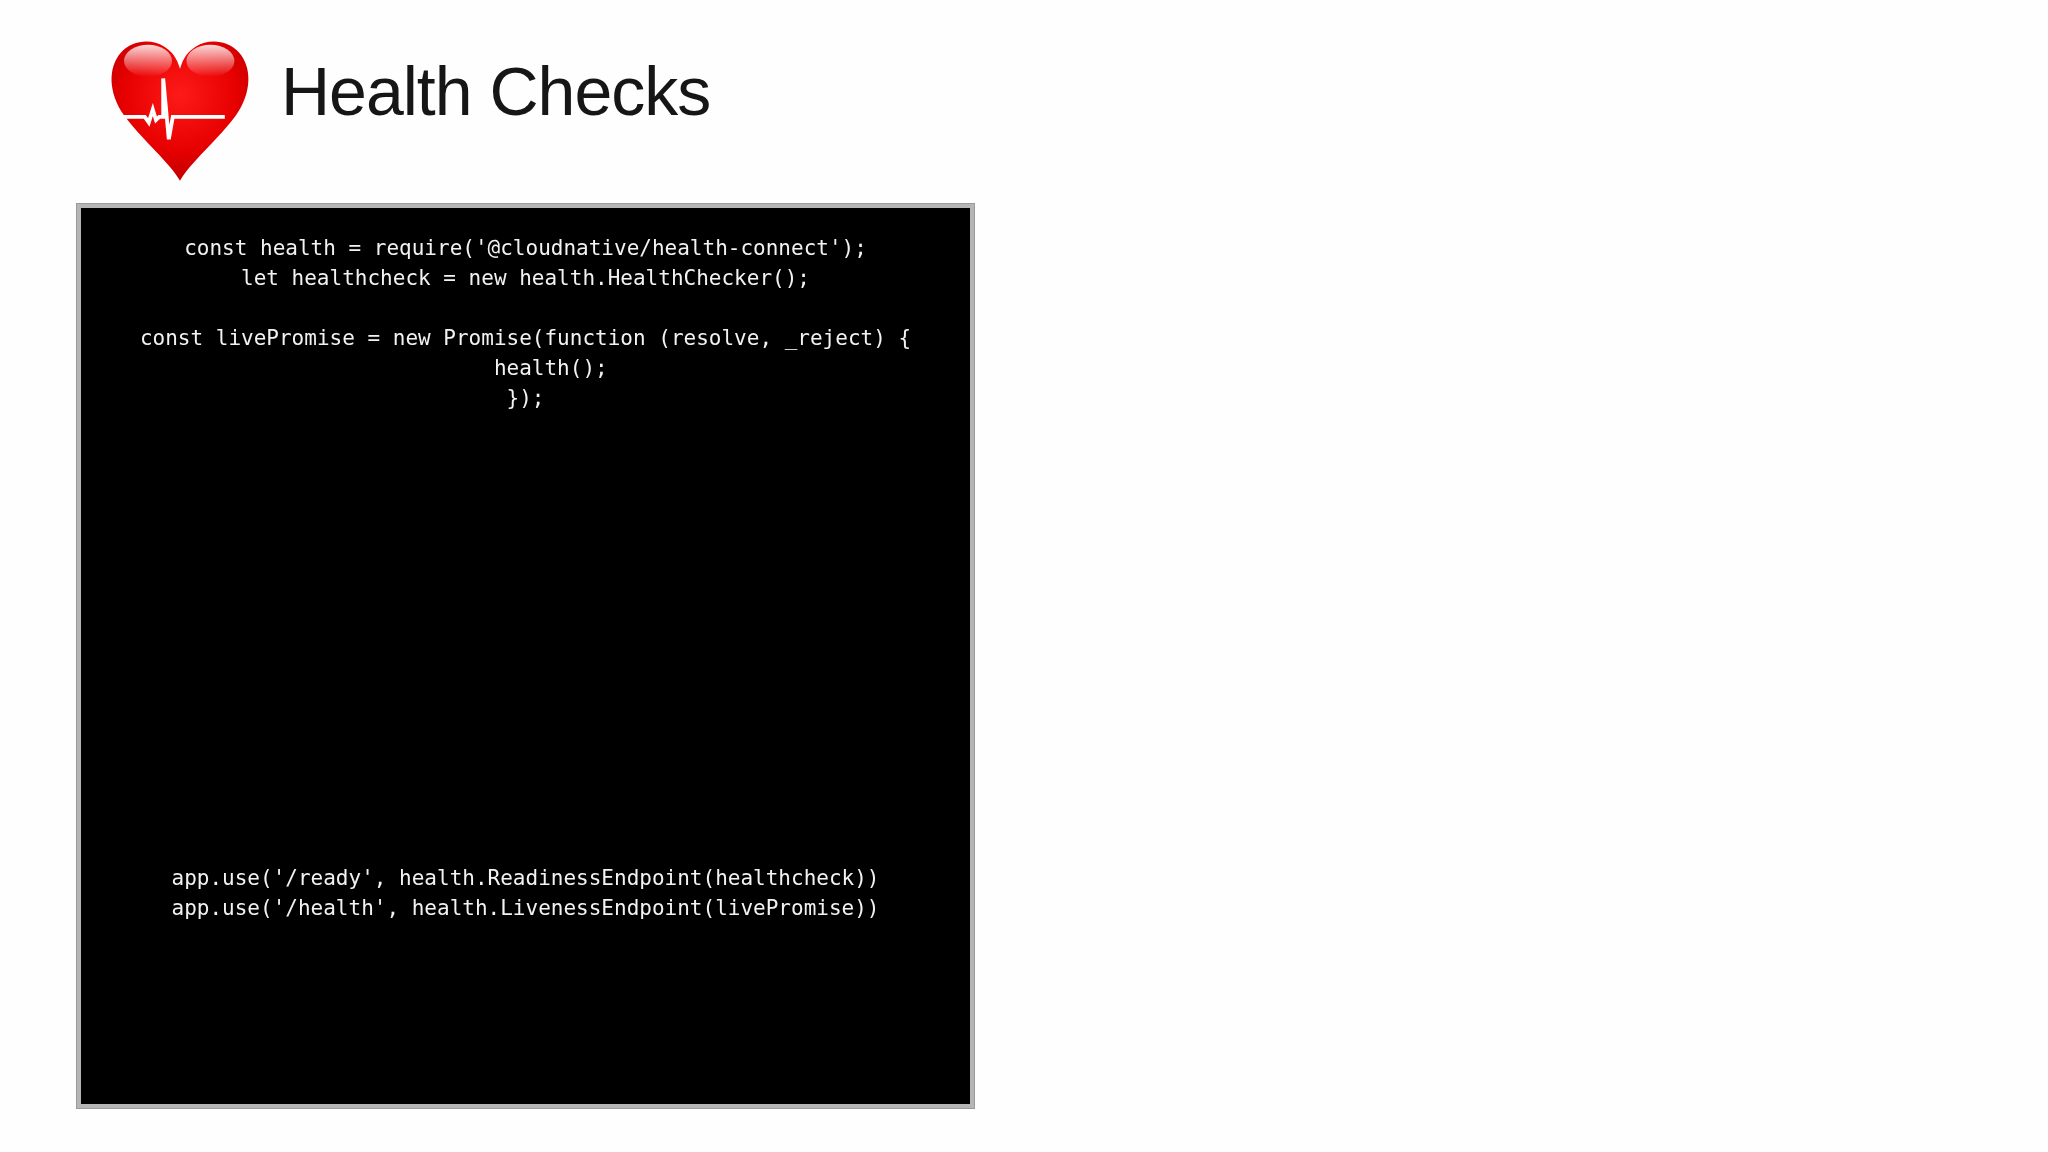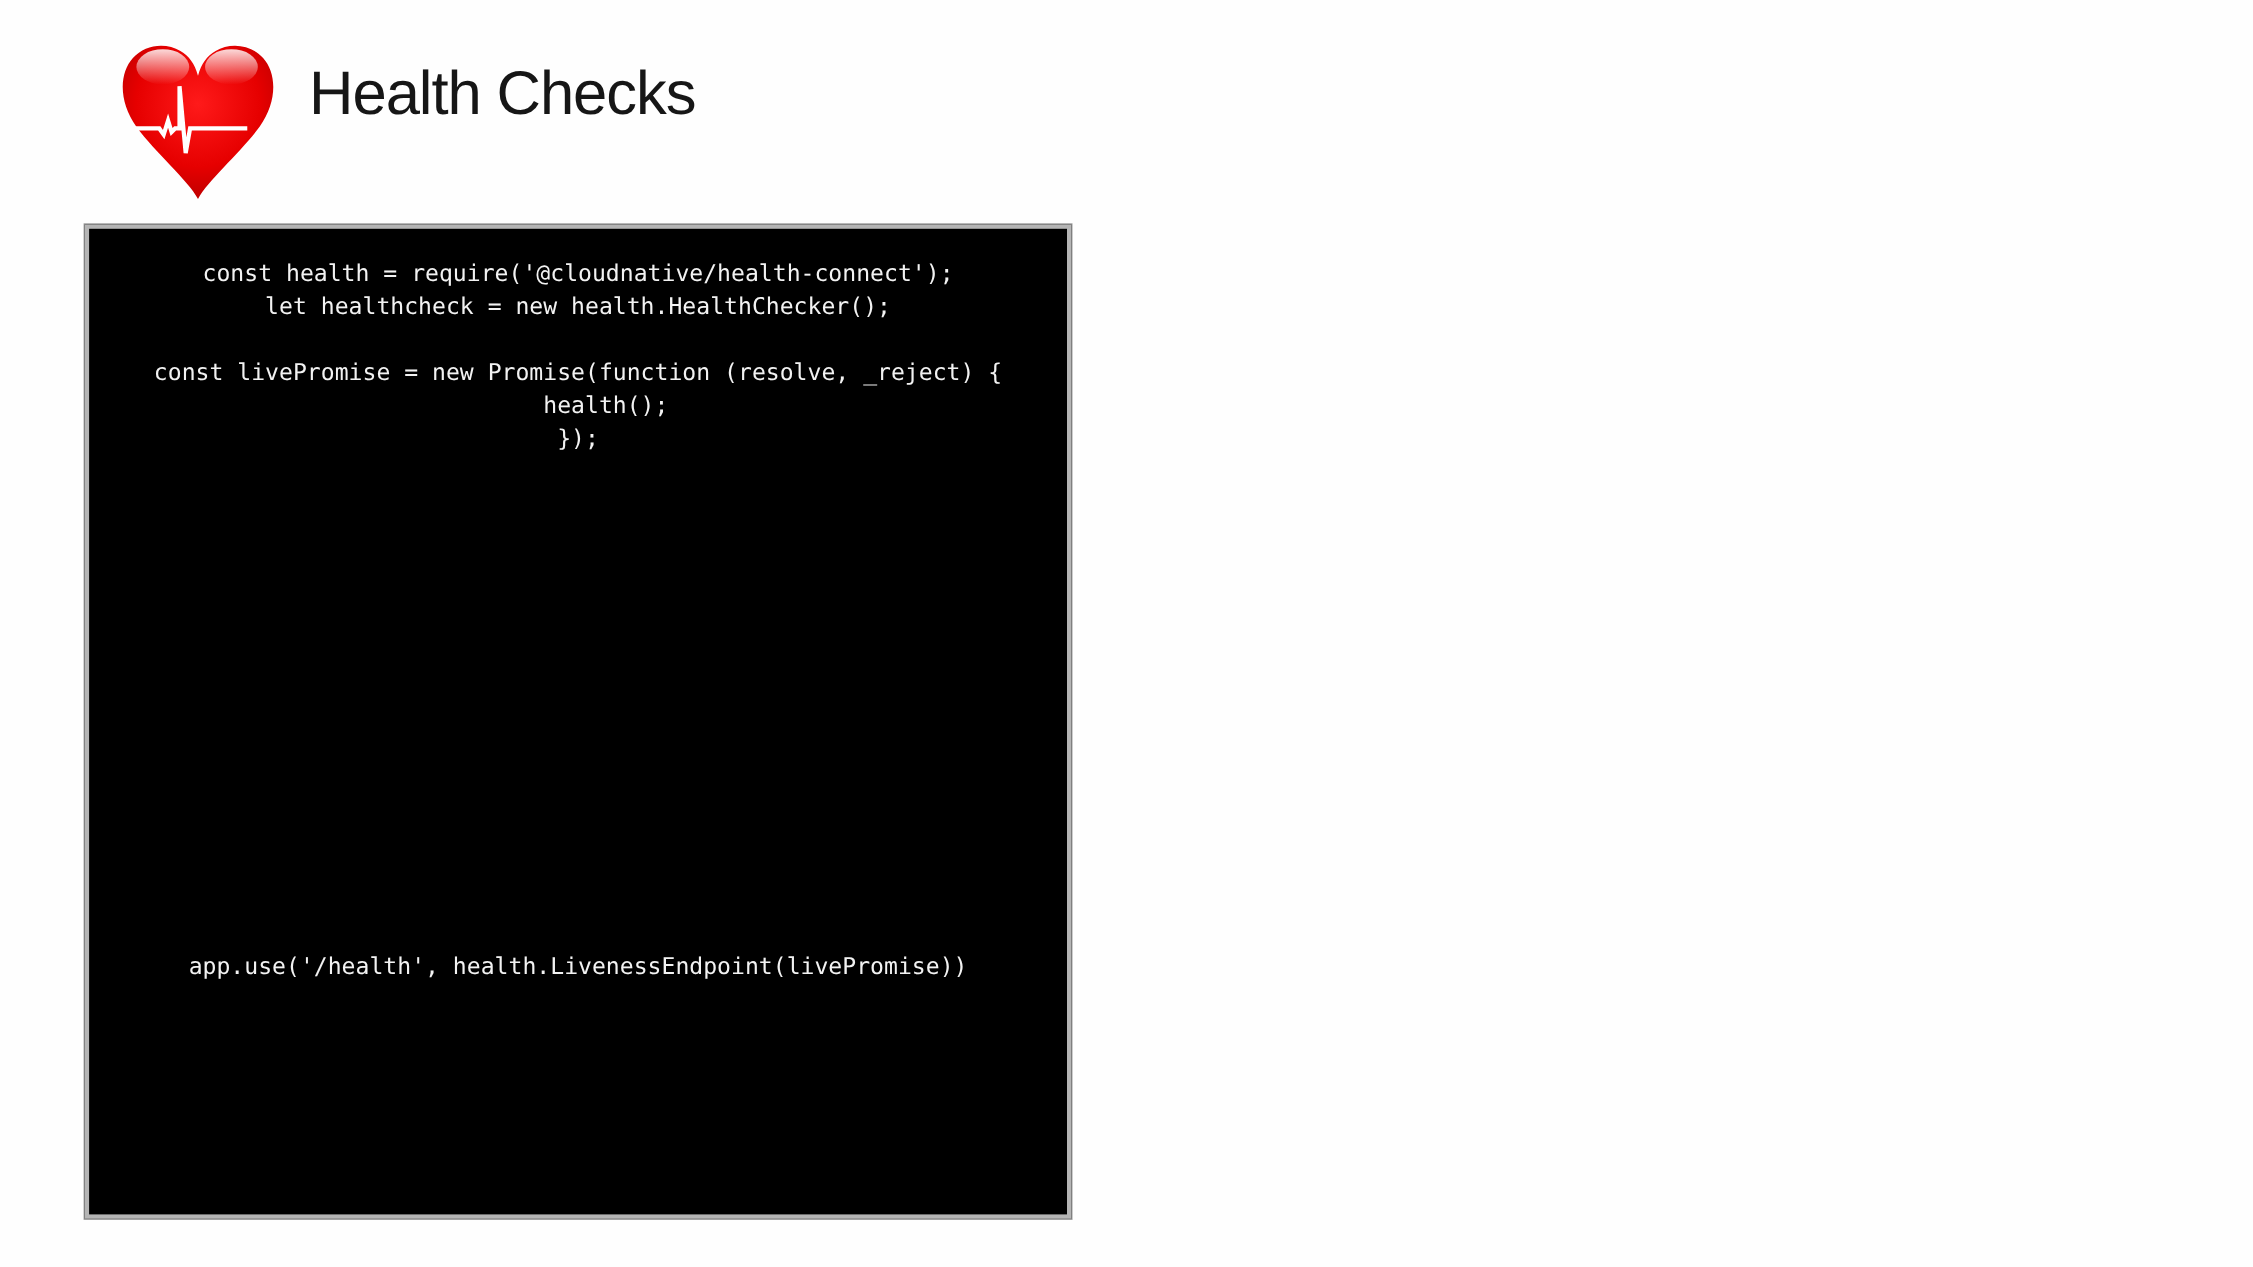--- a/index.html
+++ b/index.html
@@ -28,21 +28,21 @@
     left: 100px;
     top: 26px;
     width: 160px;
     height: 172px;
   }
   .page-title {
     position: absolute;
     left: 281px;
     top: 52px;
     margin: 0;
-    font-size: 56px;
+    font-size: 68px;
     font-weight: 400;
     letter-spacing: -1px;
     color: var(--title-color, #161616);
     white-space: nowrap;
   }
 
   
   .code-panel {
     position: absolute;
     left: 77px;
@@ -125,17 +125,18 @@
         <div class="code-line">&nbsp;</div>
         <div class="code-line">&nbsp;</div>
         <div class="code-line">&nbsp;</div>
         <div class="code-line">&nbsp;</div>
         <div class="code-line">&nbsp;</div>
         <div class="code-line">&nbsp;</div>
         <div class="code-line">&nbsp;</div>
         <div class="code-line">&nbsp;</div>
         <div class="code-line">&nbsp;</div>
         <div class="code-line">&nbsp;</div>
+        <div class="code-line">app.use('/ready', health.ReadinessEndpoint(healthcheck))</div>
         <div class="code-line">app.use('/health', health.LivenessEndpoint(livePromise))</div>
       </div>
   </div>
 
 </div>
 
 </body></html>

